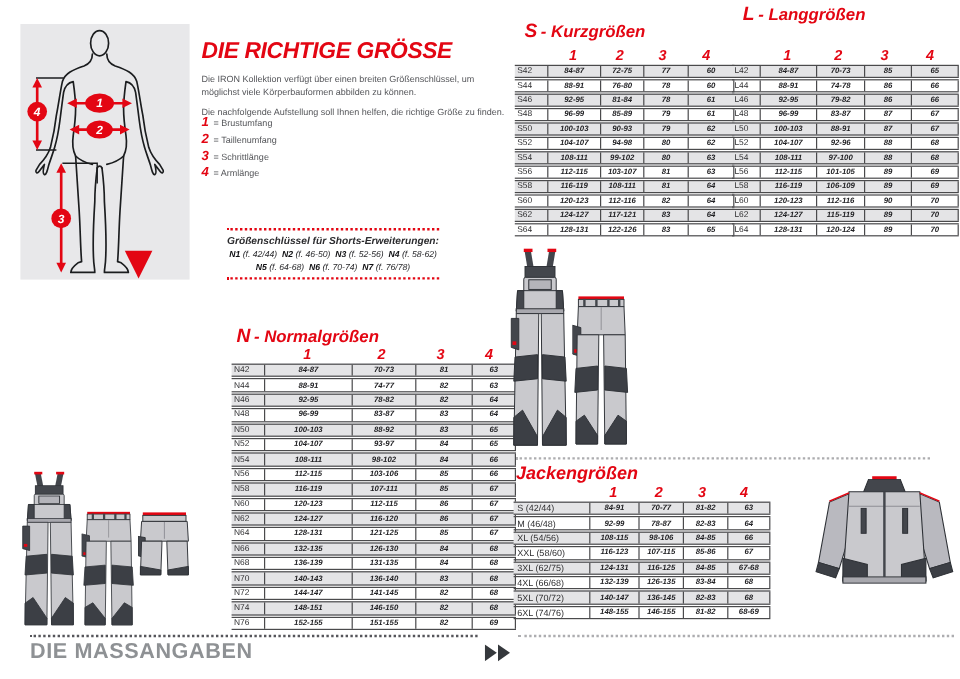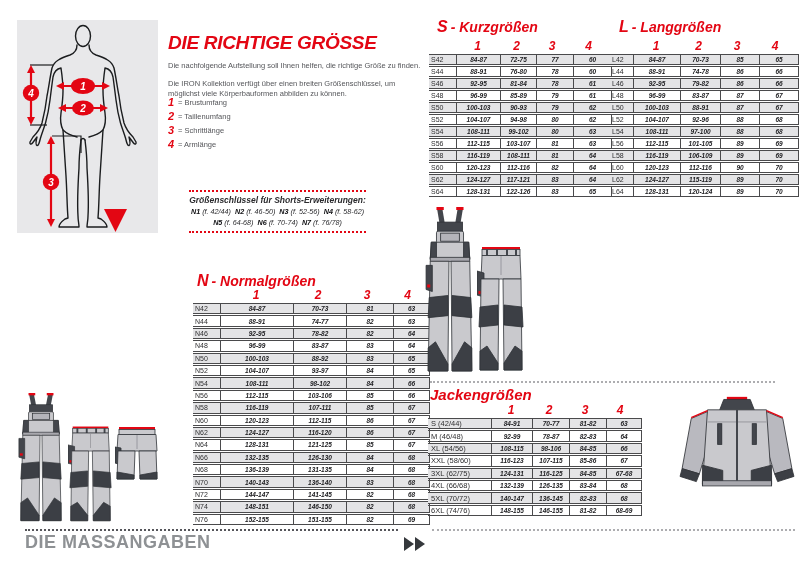--- a/index.html
+++ b/index.html
@@ -184,22 +184,22 @@
     </g>
     <text x="66" y="69.5" class="badge-num">1</text>
     <text x="66" y="91.5" class="badge-num">2</text>
     <text x="34" y="165.5" class="badge-num">3</text>
     <text x="14" y="76.5" class="badge-num">4</text>
   </svg>
 </div>
 
 <div class="abs" id="intro">
   <div class="main-title">DIE RICHTIGE GRÖSSE</div>
+  <div class="para">Die IRON Kollektion verfügt über einen breiten Größenschlüssel, um möglichst viele Körperbauformen abbilden zu können.</div>
   <div class="para">Die nachfolgende Aufstellung soll Ihnen helfen, die richtige Größe zu finden.</div>
-  <div class="para">Die IRON Kollektion verfügt über einen breiten Größenschlüssel, um möglichst viele Körperbauformen abbilden zu können.</div>
 </div>
 <div class="abs" id="legend">
   <div class="leg-row">
       <span class="leg-num">1</span>
       <span class="leg-lab">= Brustumfang</span>
     </div>
   <div class="leg-row">
       <span class="leg-num">2</span>
       <span class="leg-lab">= Taillenumfang</span>
     </div>
@@ -309,21 +309,21 @@
     </div>
     <div class="trow">
       <div class="lab">S64</div>
       <div class="cell val">128-131</div>
       <div class="cell val">122-126</div>
       <div class="cell val">83</div>
       <div class="cell val">65</div>
     </div>
   </div>
 
-<div class="tbl-title" style="left:619px;top:18px">
+<div class="tbl-title" style="left:619px;top:4px">
   <span class="big">L</span><span class="small">- Langgrößen</span>
 </div>
 <div class="tbl tbl-l" style="left:610px;top:40px">
     <div class="thr">
       <div class="lab"></div>
       <div class="cell hcell">1</div>
       <div class="cell hcell">2</div>
       <div class="cell hcell">3</div>
       <div class="cell hcell">4</div>
     </div>

